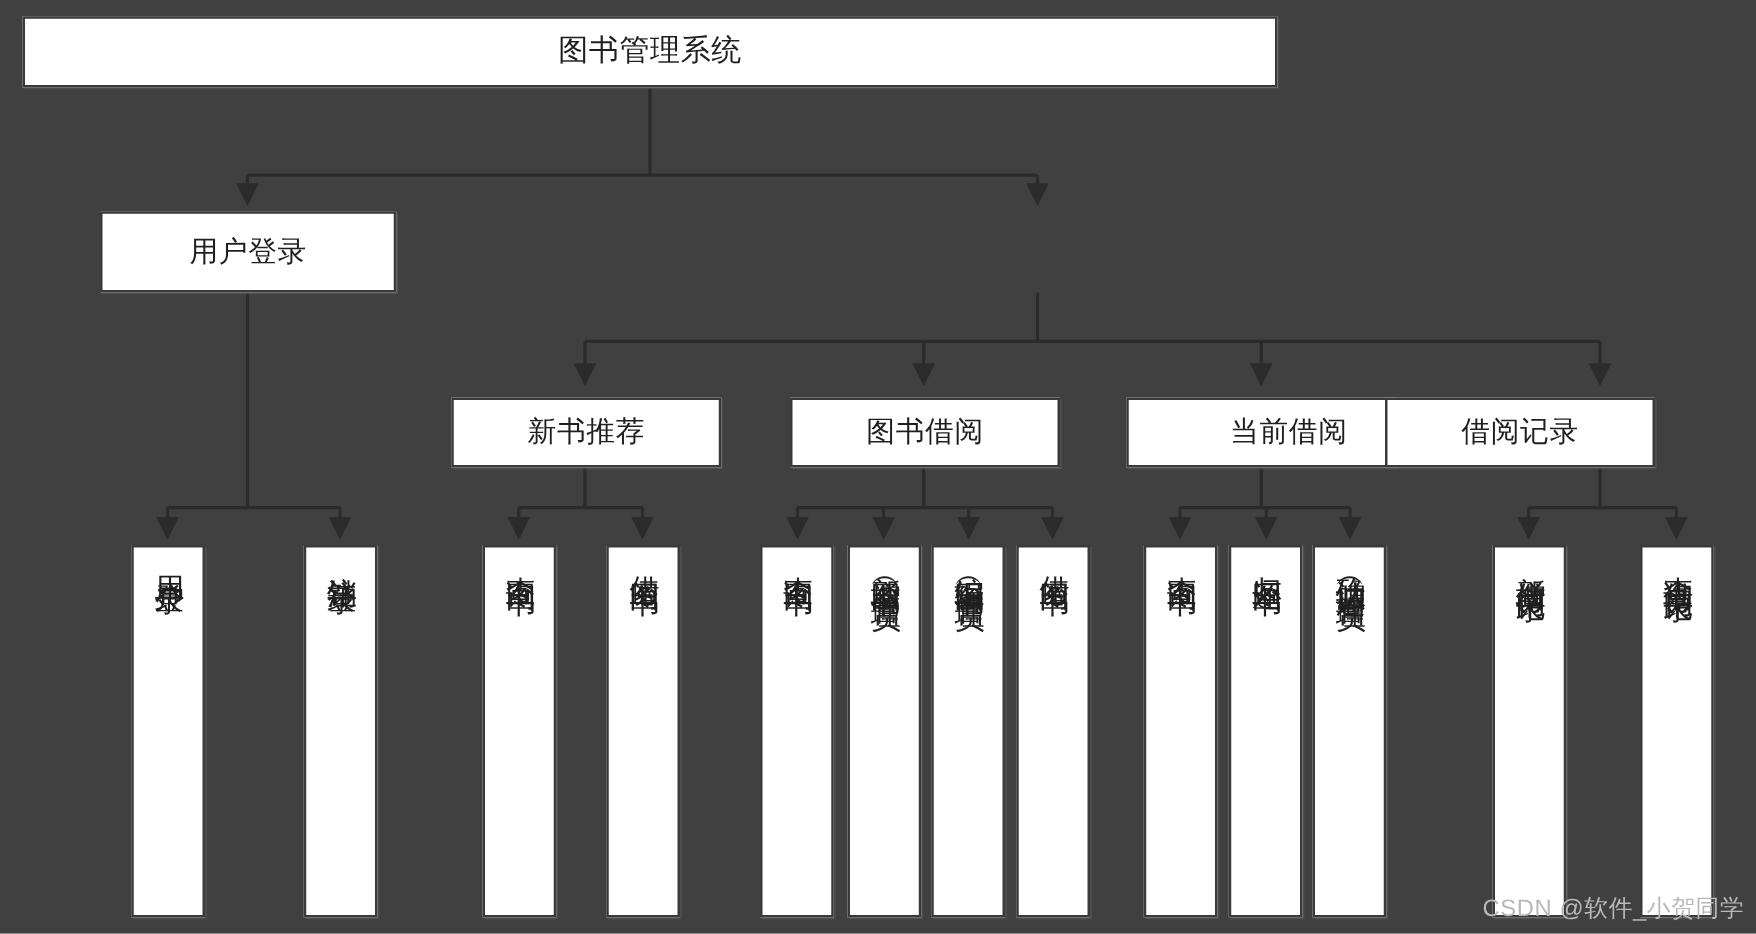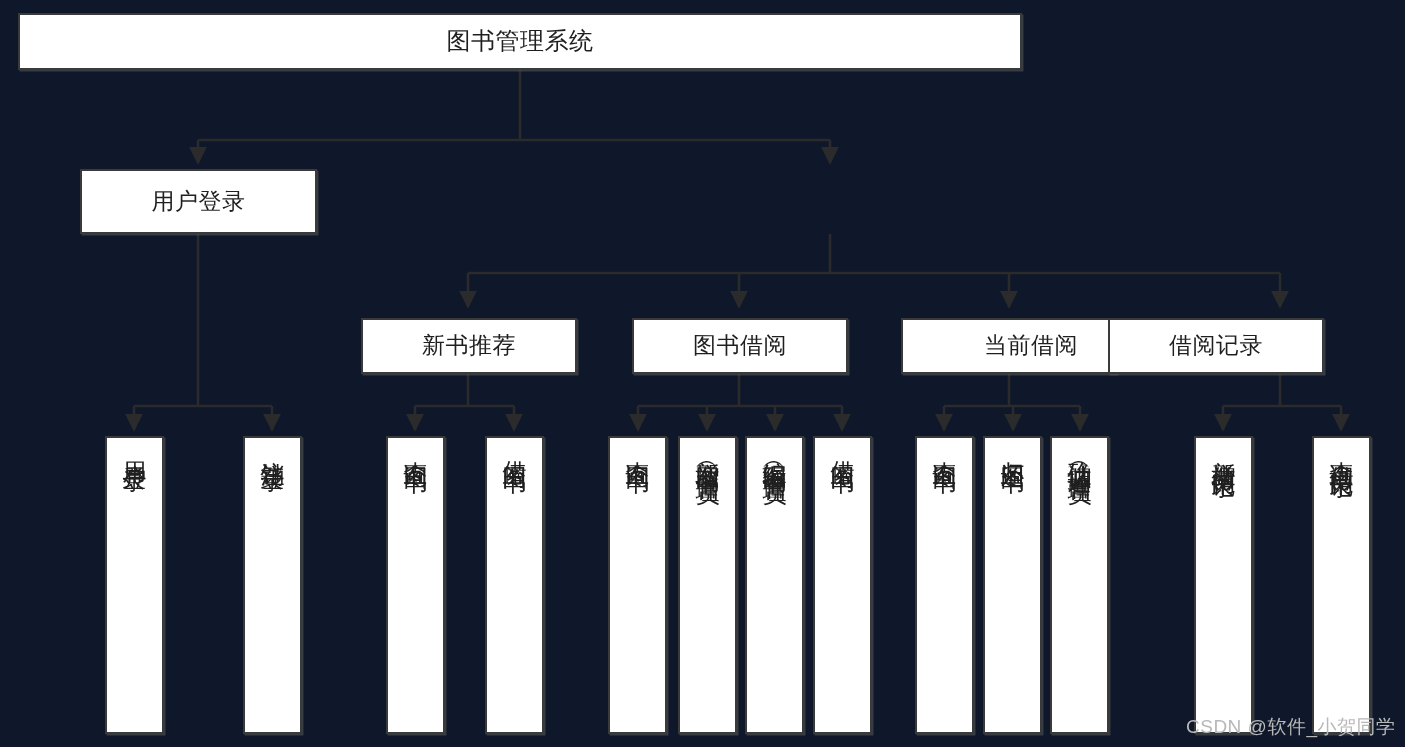--- a/index.html
+++ b/index.html
@@ -9,21 +9,21 @@
     background: #ffffff;
   }
   body {
     font-family: "Liberation Sans", "DejaVu Sans", sans-serif;
     color: #1a1a1a;
   }
   #diagram-root {
     position: relative;
     width: 1405px;
     height: 747px;
-    background: #0f172a;
+    background: #404040;
     overflow: hidden;
   }
   svg#connectors {
     position: absolute;
     left: 0;
     top: 0;
     width: 1405px;
     height: 747px;
     pointer-events: none;
   }

